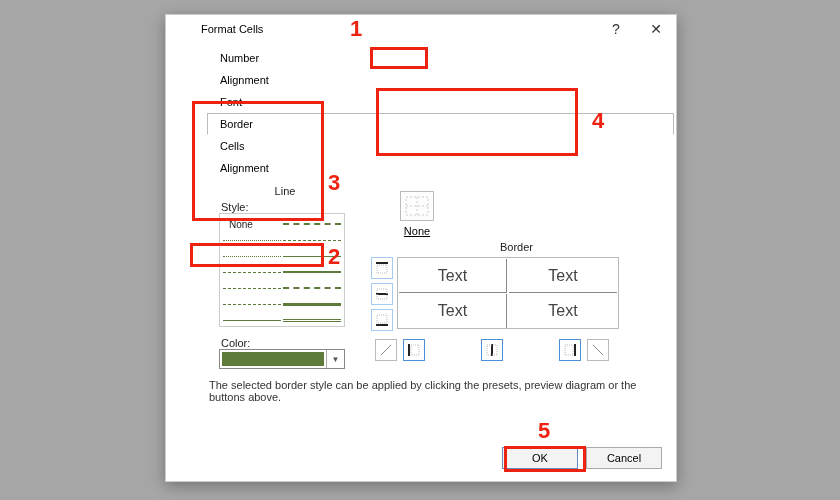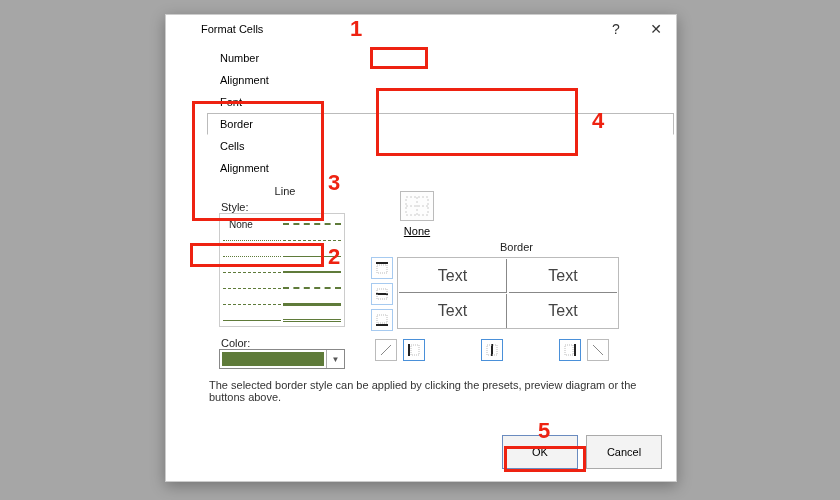--- a/index.html
+++ b/index.html
@@ -44,21 +44,21 @@
   .preview .cell { position: absolute; display: flex; align-items: center; justify-content: center; color: #444; font-size: 16px; }
   .c1 { left: 1px; top: 1px; width: 108px; height: 34px; border-right: 1px solid #888; border-bottom: 1px solid #888; }
   .c2 { left: 111px; top: 1px; width: 108px; height: 34px; border-bottom: 1px solid #888; }
   .c3 { left: 1px; top: 36px; width: 108px; height: 34px; border-right: 1px solid #888; }
   .c4 { left: 111px; top: 36px; width: 108px; height: 34px; }
   .bottom-btns { display: flex; padding-left: 4px; margin-top: 4px; }
   .bbtn2 { width: 22px; height: 22px; border: 1px solid #bbb; background: #fff; display: flex; align-items: center; justify-content: center; }
   .bbtn2.sel { border-color: #4a90d9; }
   .helptext { color: #333; margin-top: 10px; padding-left: 4px; }
   .dlg-btns { position: absolute; bottom: 12px; right: 14px; display: flex; }
-  .dlg-btn { width: 76px; height: 34px; border: 1px solid #aaa; background: #f3f3f3; display: flex; align-items: center; justify-content: center; margin-left: 8px; }
+  .dlg-btn { width: 76px; height: 22px; border: 1px solid #aaa; background: #f3f3f3; display: flex; align-items: center; justify-content: center; margin-left: 8px; }
   .dlg-btn.ok { border-color: #6a8bbf; }
   .ann { position: absolute; border: 3px solid #e21; pointer-events: none; }
   .ann-num { position: absolute; color: #e21; font-weight: bold; font-size: 22px; pointer-events: none; font-family: Arial; }
   .gap6 { width: 6px; }
   .gap56 { width: 56px; }
 </style>
 </head>
 <body>
 
 <div class="dialog">

